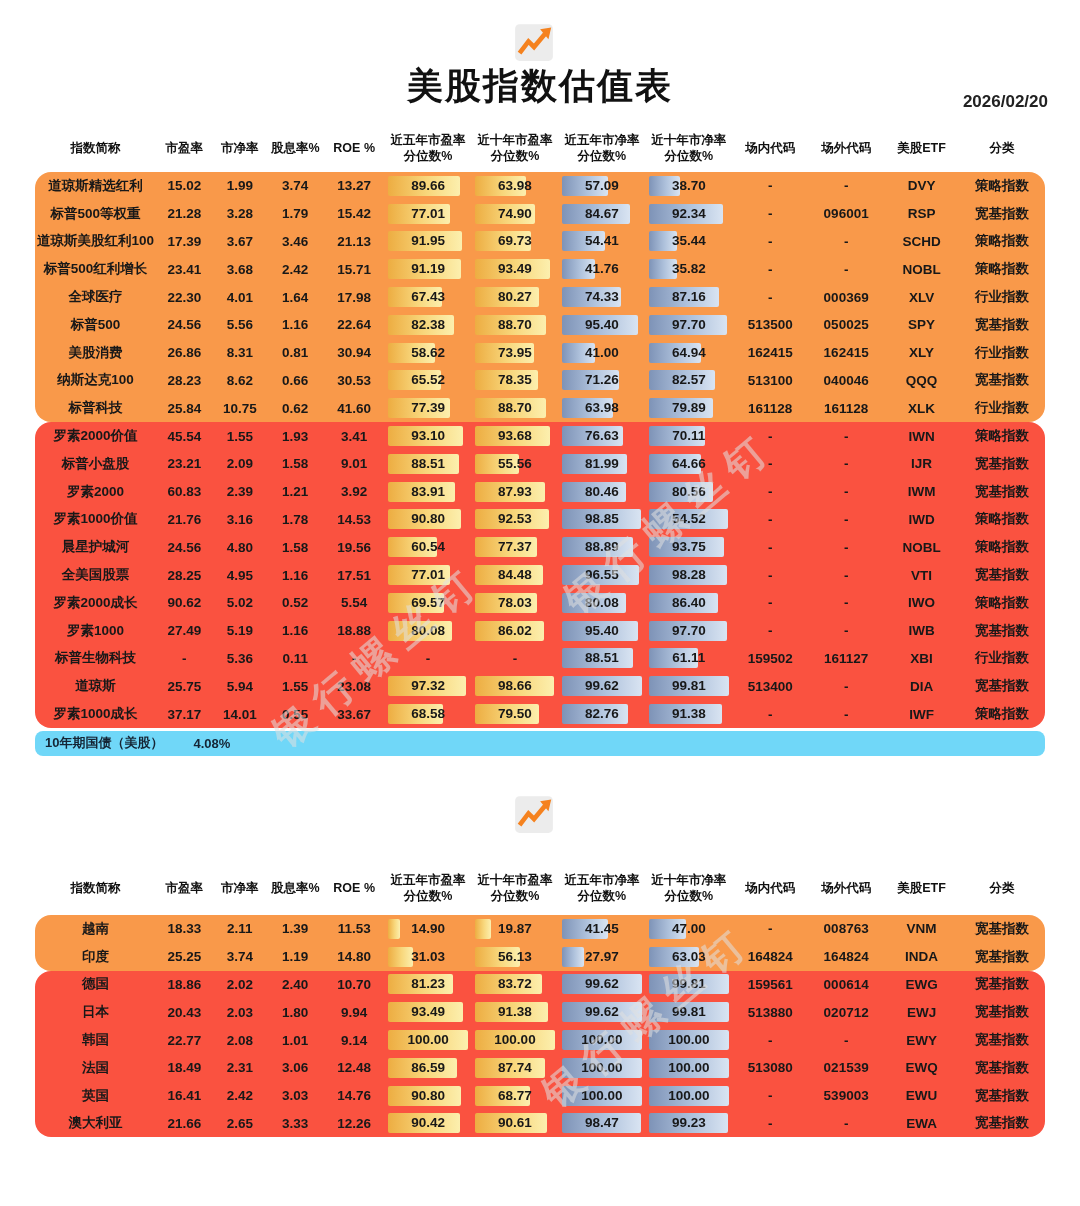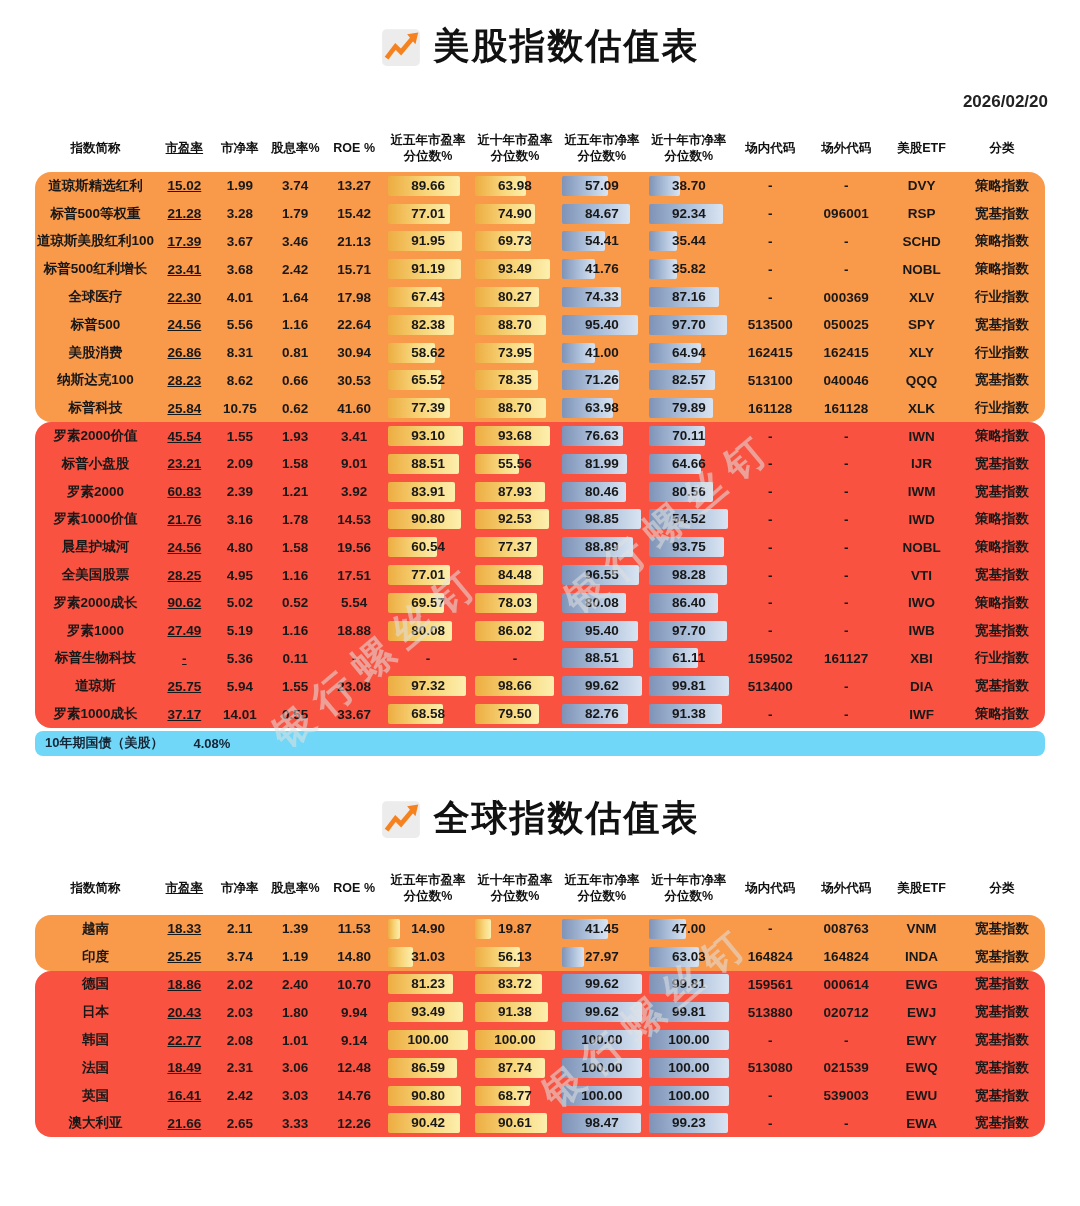--- a/index.html
+++ b/index.html
@@ -8,40 +8,40 @@
     width:1080px;height:1206px;
     background:#ffffff;
     font-family:"Liberation Sans","DejaVu Sans",sans-serif;
     overflow:hidden;
     color:#151515;
   }
   
   .big-title{
     position:absolute;left:0;right:0;
     display:flex;align-items:center;justify-content:center;
-    font-size:36px;font-weight:700;letter-spacing:2px;color:#111;
+    font-size:36px;font-weight:700;letter-spacing:2px;color:#111;flex-direction:column;
   }
   .t1{top:22px;}
   .t2{top:794px;}
   .title-icon{width:40px;height:40px;margin-right:13px;flex:0 0 auto;}
   .date{
     position:absolute;top:92px;right:32px;
     font-size:17px;font-weight:700;color:#222;
   }
   
   .tbl{position:absolute;left:35px;width:1010px;}
   .tbl1{top:132px;}
   .tbl2{top:872px;}
   .hrow{display:flex;align-items:center;height:34px;margin-bottom:6px;}
   .tbl2 .hrow{margin-bottom:9px;}
   .hcell{
     text-align:center;font-size:12.5px;font-weight:700;color:#111;
     white-space:pre-line;line-height:1.25;
   }
-  .c0{width:121px;} .c1{width:57px;text-decoration:underline;} .c2{width:54px;} .c3{width:57px;text-align:center;} .c4{width:61px;}
+  .c0{width:121px;} .c1{width:57px;} .c2{width:54px;} .c3{width:57px;text-align:center;} .c4{width:61px;}
   .c5,.c6,.c7,.c8{width:87px;}
   .c9{width:76px;} .c10{width:76px;} .c11{width:75px;} .c12{width:86px;}
   .zone{border-radius:16px;}
   .zone.orange{background:#F9994A;}
   .zone.red{background:#FA5240;}
   .trow{display:flex;align-items:center;height:27.8px;}
   .cell{
     text-align:center;font-size:13.5px;font-weight:700;color:#181818;
     overflow:hidden;white-space:nowrap;
   }
@@ -815,21 +815,20 @@
       <span class="t-value">4.08%</span>
     </div>
   </div>
 
   <div class="big-title t2">
     <svg class="title-icon" viewBox="0 0 36 36">
       <rect x="1" y="2" width="34" height="33" rx="4" fill="#ECECEC"></rect>
       <path d="M5 28 L13 17.5 L18 22.5 L28 10.5" stroke="#F5821F" stroke-width="4.2" fill="none"></path>
       <polygon points="23.5,6.5 33.5,5 31,15.5" fill="#F5821F"></polygon>
     </svg>
-    <span>全球指数估值表</span>
   </div>
 
   <div class="tbl tbl2">
     <div class="hrow">
         <div class="hcell c0">指数简称</div>
         <div class="hcell c1">市盈率</div>
         <div class="hcell c2">市净率</div>
         <div class="hcell c3">股息率%</div>
         <div class="hcell c4">ROE %</div>
         <div class="hcell c5">近五年市盈率

